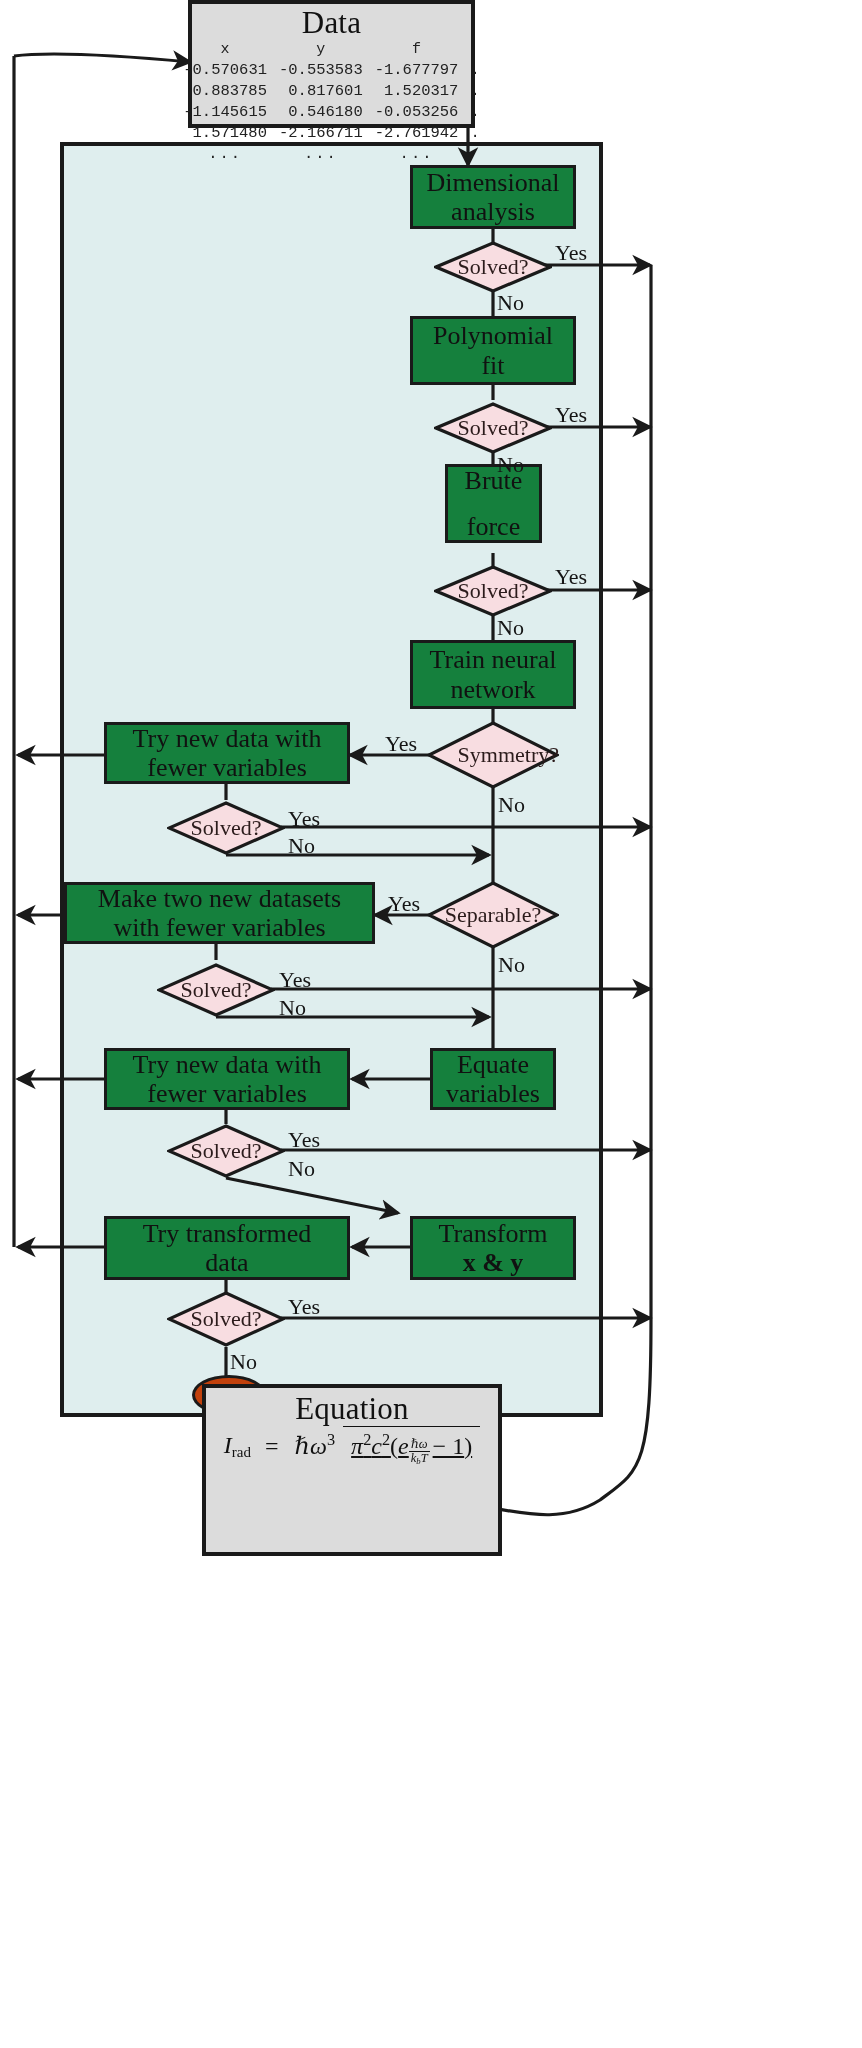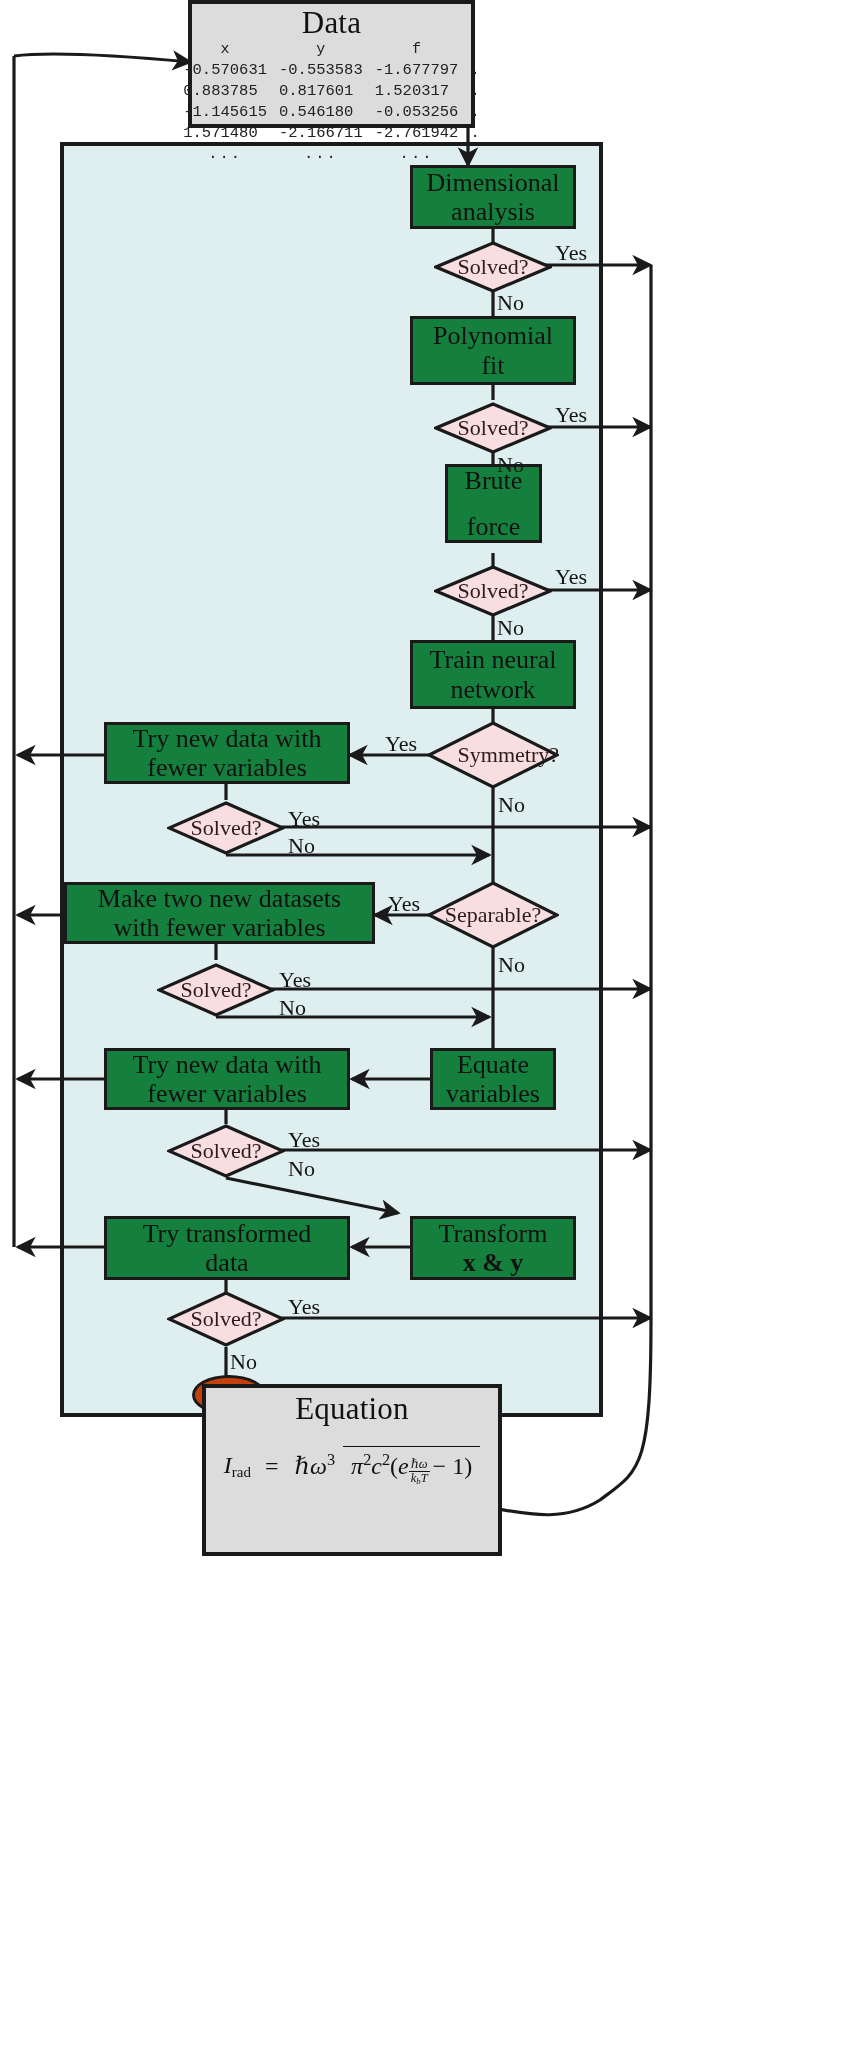--- a/index.html
+++ b/index.html
@@ -51,21 +51,21 @@
     width: 100%;
   }
   .data-table th {
     font-weight: normal;
     font-size: 15px;
     padding: 0 6px;
     text-align: center;
   }
   .data-table td {
     padding: 0 6px;
-    text-align: left;
+    text-align: right;
     white-space: pre;
   }
   .data-table td.dots, .data-table th.dots { text-align: center; letter-spacing: 2px; }
 
   
   #main-region {
     background: #dfeeee;
     border: 4px solid #1a1a1a;
     z-index: 1;
   }
@@ -134,39 +134,40 @@
   
   #wires { position: absolute; left: 0; top: 0; z-index: 3; }
 
   
   .eq-wrap {
     display: flex;
     align-items: center;
     justify-content: center;
     font-size: 24px;
     color: #111;
-    margin-top: 22px;
+    margin-top: 2px;
     width: 100%;
   }
   .eq-lhs { font-style: italic; margin-right: 6px; }
   .eq-lhs .sub { font-size: 15px; font-style: normal; vertical-align: -0.25em; }
   .eq-eq { margin: 0 8px; }
   .frac {
     display: inline-flex;
     align-items: center;
     vertical-align: middle;
   }
   .frac .num {
     padding: 0 8px 2px 8px;
     font-style: italic;
   }
   .frac .den {
     border-top: 1.6px solid #111;
     padding: 3px 8px 0 8px;
     font-style: italic;
+    text-decoration: underline;
   }
   .sup { font-size: .68em; vertical-align: .55em; font-style: normal; }
   .frac-inline {
     display: inline-flex;
     flex-direction: column;
     align-items: center;
     font-size: .52em;
     vertical-align: .45em;
     line-height: 1.05;
   }

